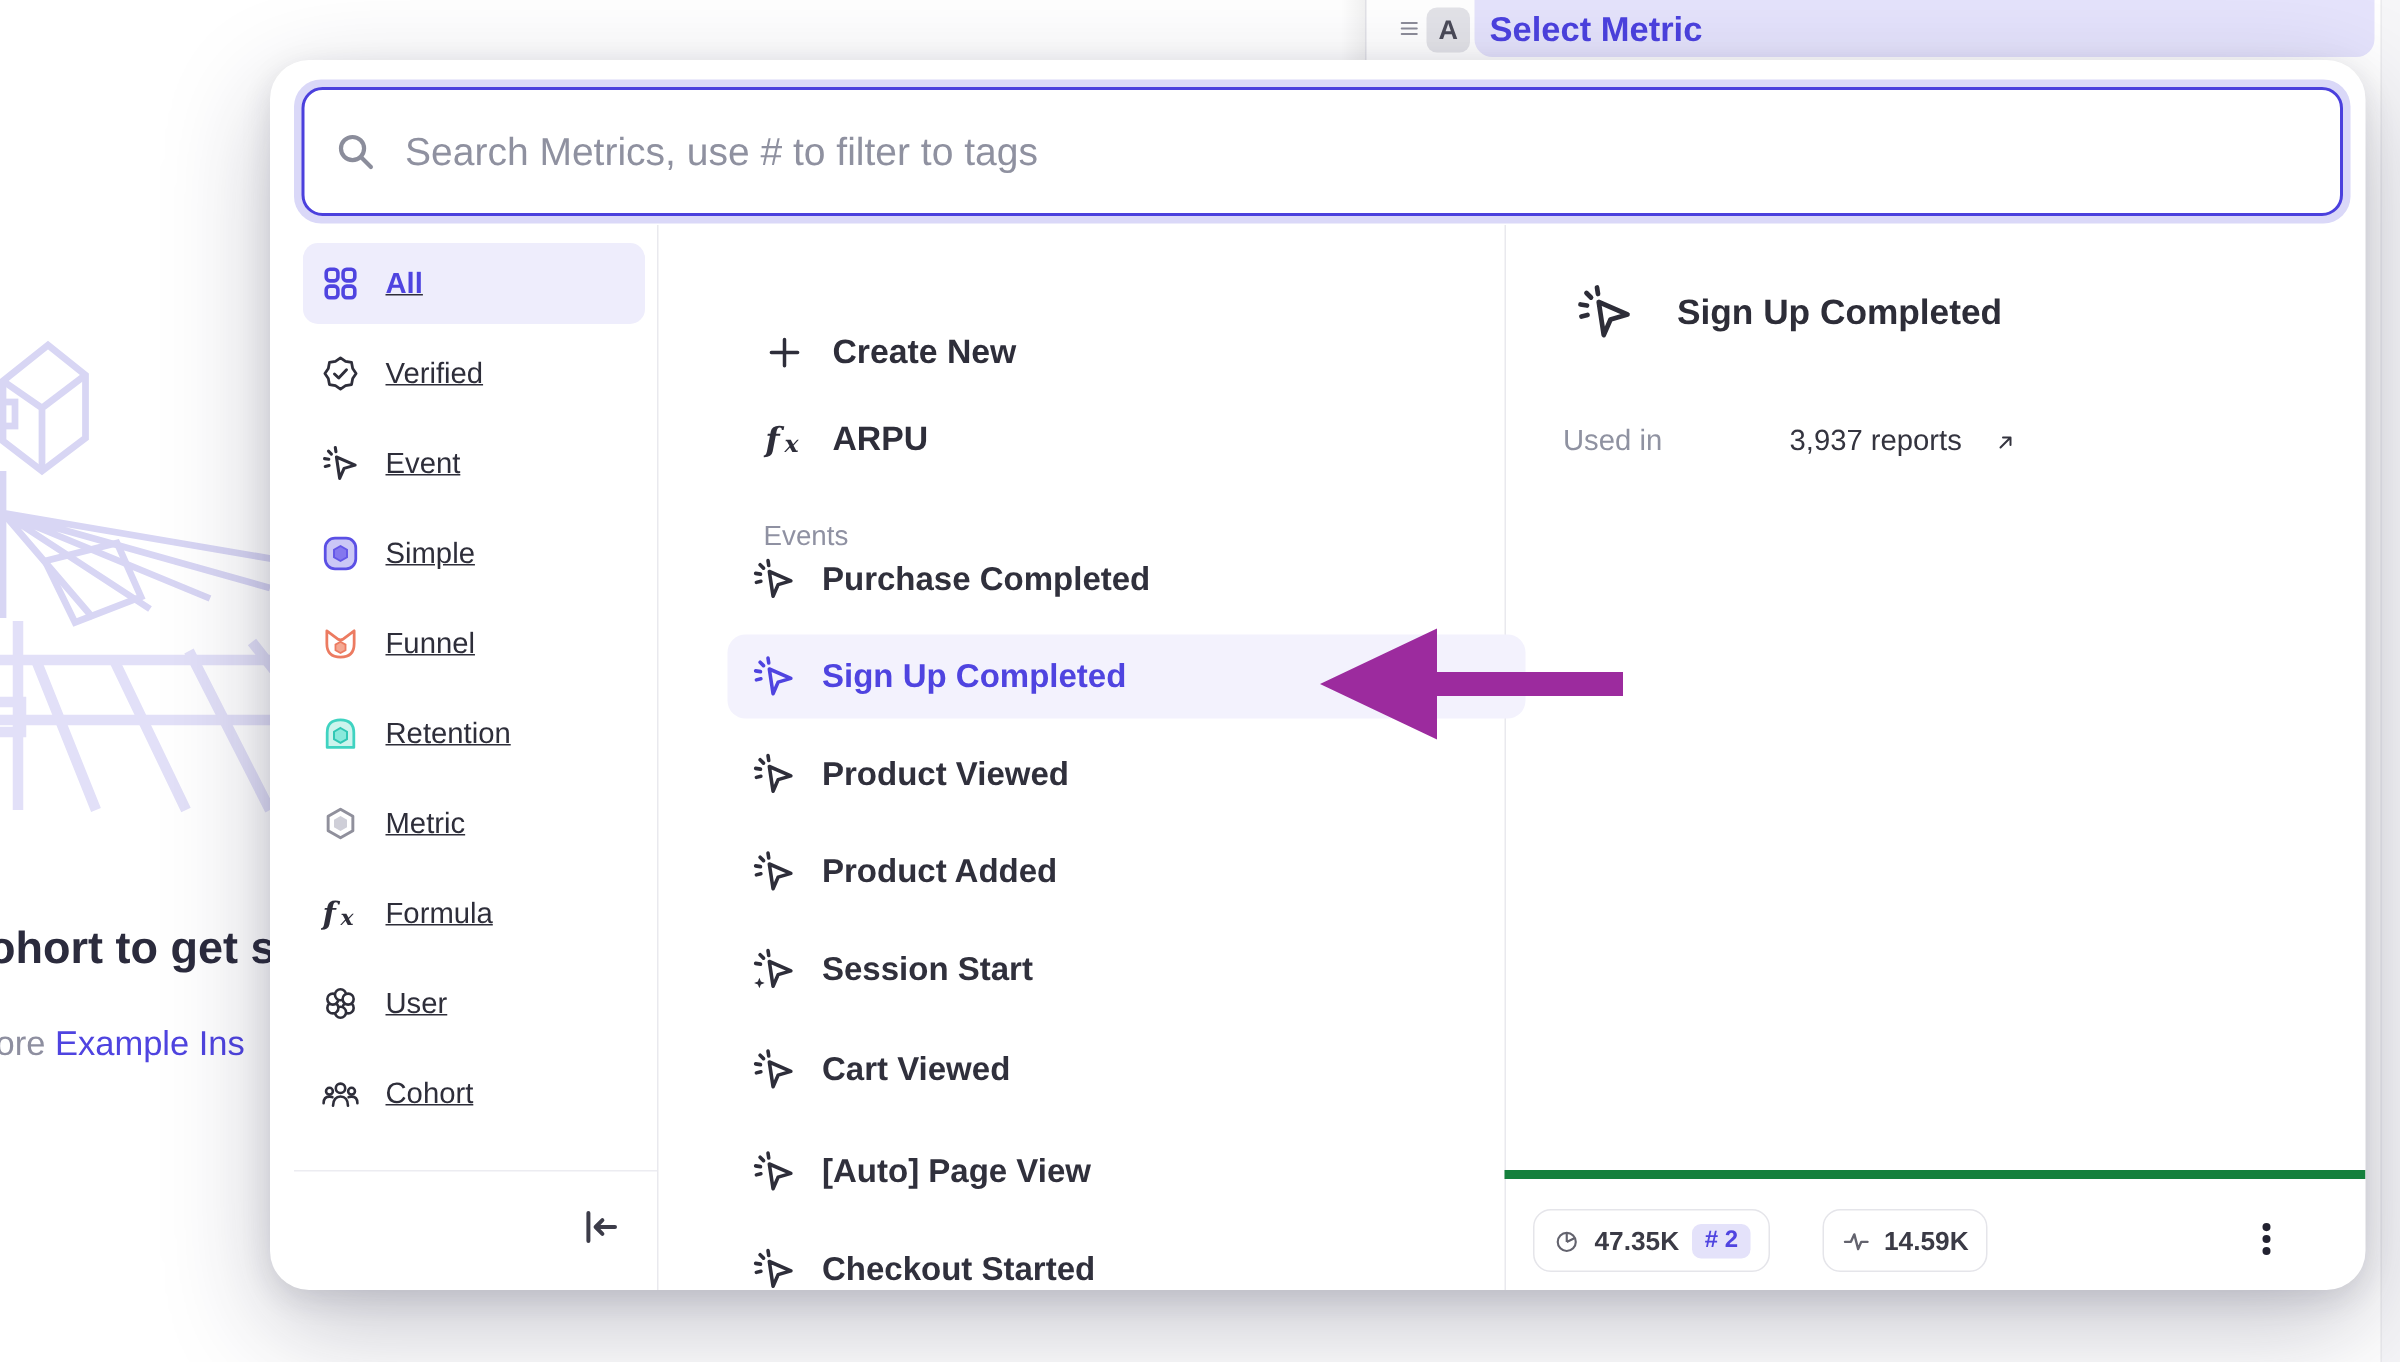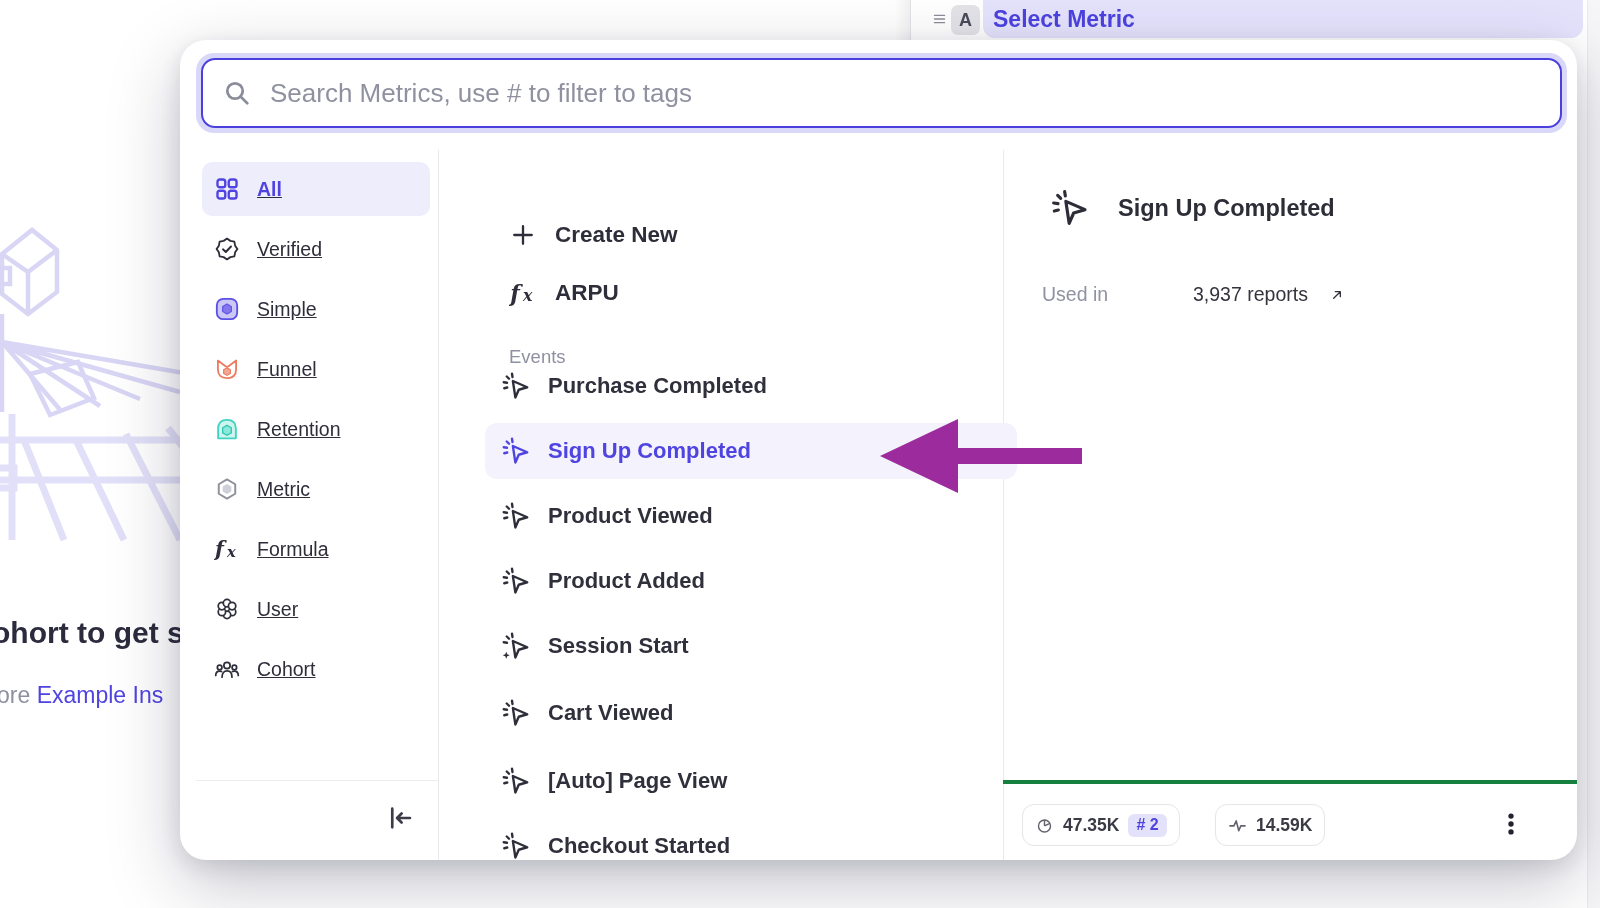--- a/index.html
+++ b/index.html
@@ -22,21 +22,21 @@
                 display:flex;align-items:center;justify-content:center;}
   .select-metric-bar{position:absolute;left:983px;top:0;width:600px;height:38px;background:#e5e3fc;
                      border-radius:0 0 12px 12px;display:flex;align-items:center;padding-left:10px;
                      color:#4c42df;font-size:23px;font-weight:600;box-sizing:border-box;}
   .right-strip{position:absolute;left:1587px;top:0;width:13px;height:908px;background:#f6f6f8;border-left:1px solid #ebebee;}
 
   
   .modal{position:absolute;left:180px;top:40px;width:1397px;height:820px;background:#fff;border-radius:26px;
          box-shadow:0 24px 70px rgba(30,30,60,.26),0 6px 20px rgba(30,30,60,.12);overflow:hidden;z-index:10;}
 
-  .search-ring{position:absolute;left:16px;top:13px;width:1371px;height:80px;background:#dad8f8;border-radius:18px;}
+  .search-ring{position:absolute;left:16px;top:13px;width:1371px;height:96px;background:#dad8f8;border-radius:18px;}
   .search-box{position:absolute;left:5px;top:5px;right:5px;bottom:5px;background:#fff;border:2.5px solid #4b40dd;
               border-radius:14px;display:flex;align-items:center;padding-left:20px;gap:17px;box-sizing:border-box;}
   .search-box .ic{width:28px;height:28px;color:#8b8d9b;flex:none;}
   .search-input{border:none;outline:none;flex:1;font-size:26px;color:#3a3a45;background:transparent;
                 font-family:"Liberation Sans",sans-serif;}
   .search-input::placeholder{color:#8f91a0;}
 
   .vdiv{position:absolute;top:110px;bottom:0;width:1px;background:#e9e9ee;}
 
   
@@ -62,21 +62,21 @@
   .event-row.selected .ic{color:#4f44e0;}
 
   
   .detail-col{position:absolute;left:823px;top:0;width:574px;height:100%;}
   .detail-head{position:absolute;left:47px;top:148px;display:flex;align-items:center;gap:28px;}
   .detail-head .ic{width:40px;height:40px;color:#2d2d38;flex:none;}
   .detail-title{font-size:23.5px;font-weight:700;color:#2d2d38;}
   .used-label{position:absolute;left:39px;top:243px;font-size:19.5px;color:#8f92a1;}
   .used-value{position:absolute;left:190px;top:243px;font-size:19.5px;color:#34343f;display:flex;align-items:center;gap:21px;}
   .used-value .ic{width:16px;height:16px;color:#34343f;}
-  .detail-foot{position:absolute;left:0;right:0;top:740px;bottom:0;border-top:4px solid #15803d;}
+  .detail-foot{position:absolute;left:0;right:0;top:740px;bottom:0;border-top:6px solid #15803d;}
   .stat-badge{position:absolute;top:20px;height:42px;border:1px solid #e5e5ea;border-radius:12px;background:#fff;
               display:flex;align-items:center;padding:0 12px;gap:9px;font-size:17.5px;font-weight:600;color:#3b3b46;box-sizing:border-box;}
   .stat-badge .ic{width:19px;height:19px;color:#63636e;flex:none;}
   .chip{background:#e4e2fa;color:#4f44e0;border-radius:6px;padding:2px 8px 3px;font-size:16px;font-weight:600;}
   .kebab{position:absolute;left:494px;top:26px;width:28px;height:28px;color:#222230;}
 
   .arrow-annotation{position:absolute;left:878px;top:415px;width:206px;height:85px;z-index:50;}
 </style>
 </head>
 <body>
@@ -245,20 +245,26 @@
           <span>All</span>
         </div>
         <div class="side-item">
           <svg class="ic">
               <use href="#i-verified"></use>
             </svg>
           <span>Verified</span>
         </div>
         <div class="side-item">
           <svg class="ic">
+              <use href="#i-event"></use>
+            </svg>
+          <span>Event</span>
+        </div>
+        <div class="side-item">
+          <svg class="ic">
               <use href="#i-simple"></use>
             </svg>
           <span>Simple</span>
         </div>
         <div class="side-item">
           <svg class="ic">
               <use href="#i-funnel"></use>
             </svg>
           <span>Funnel</span>
         </div>

